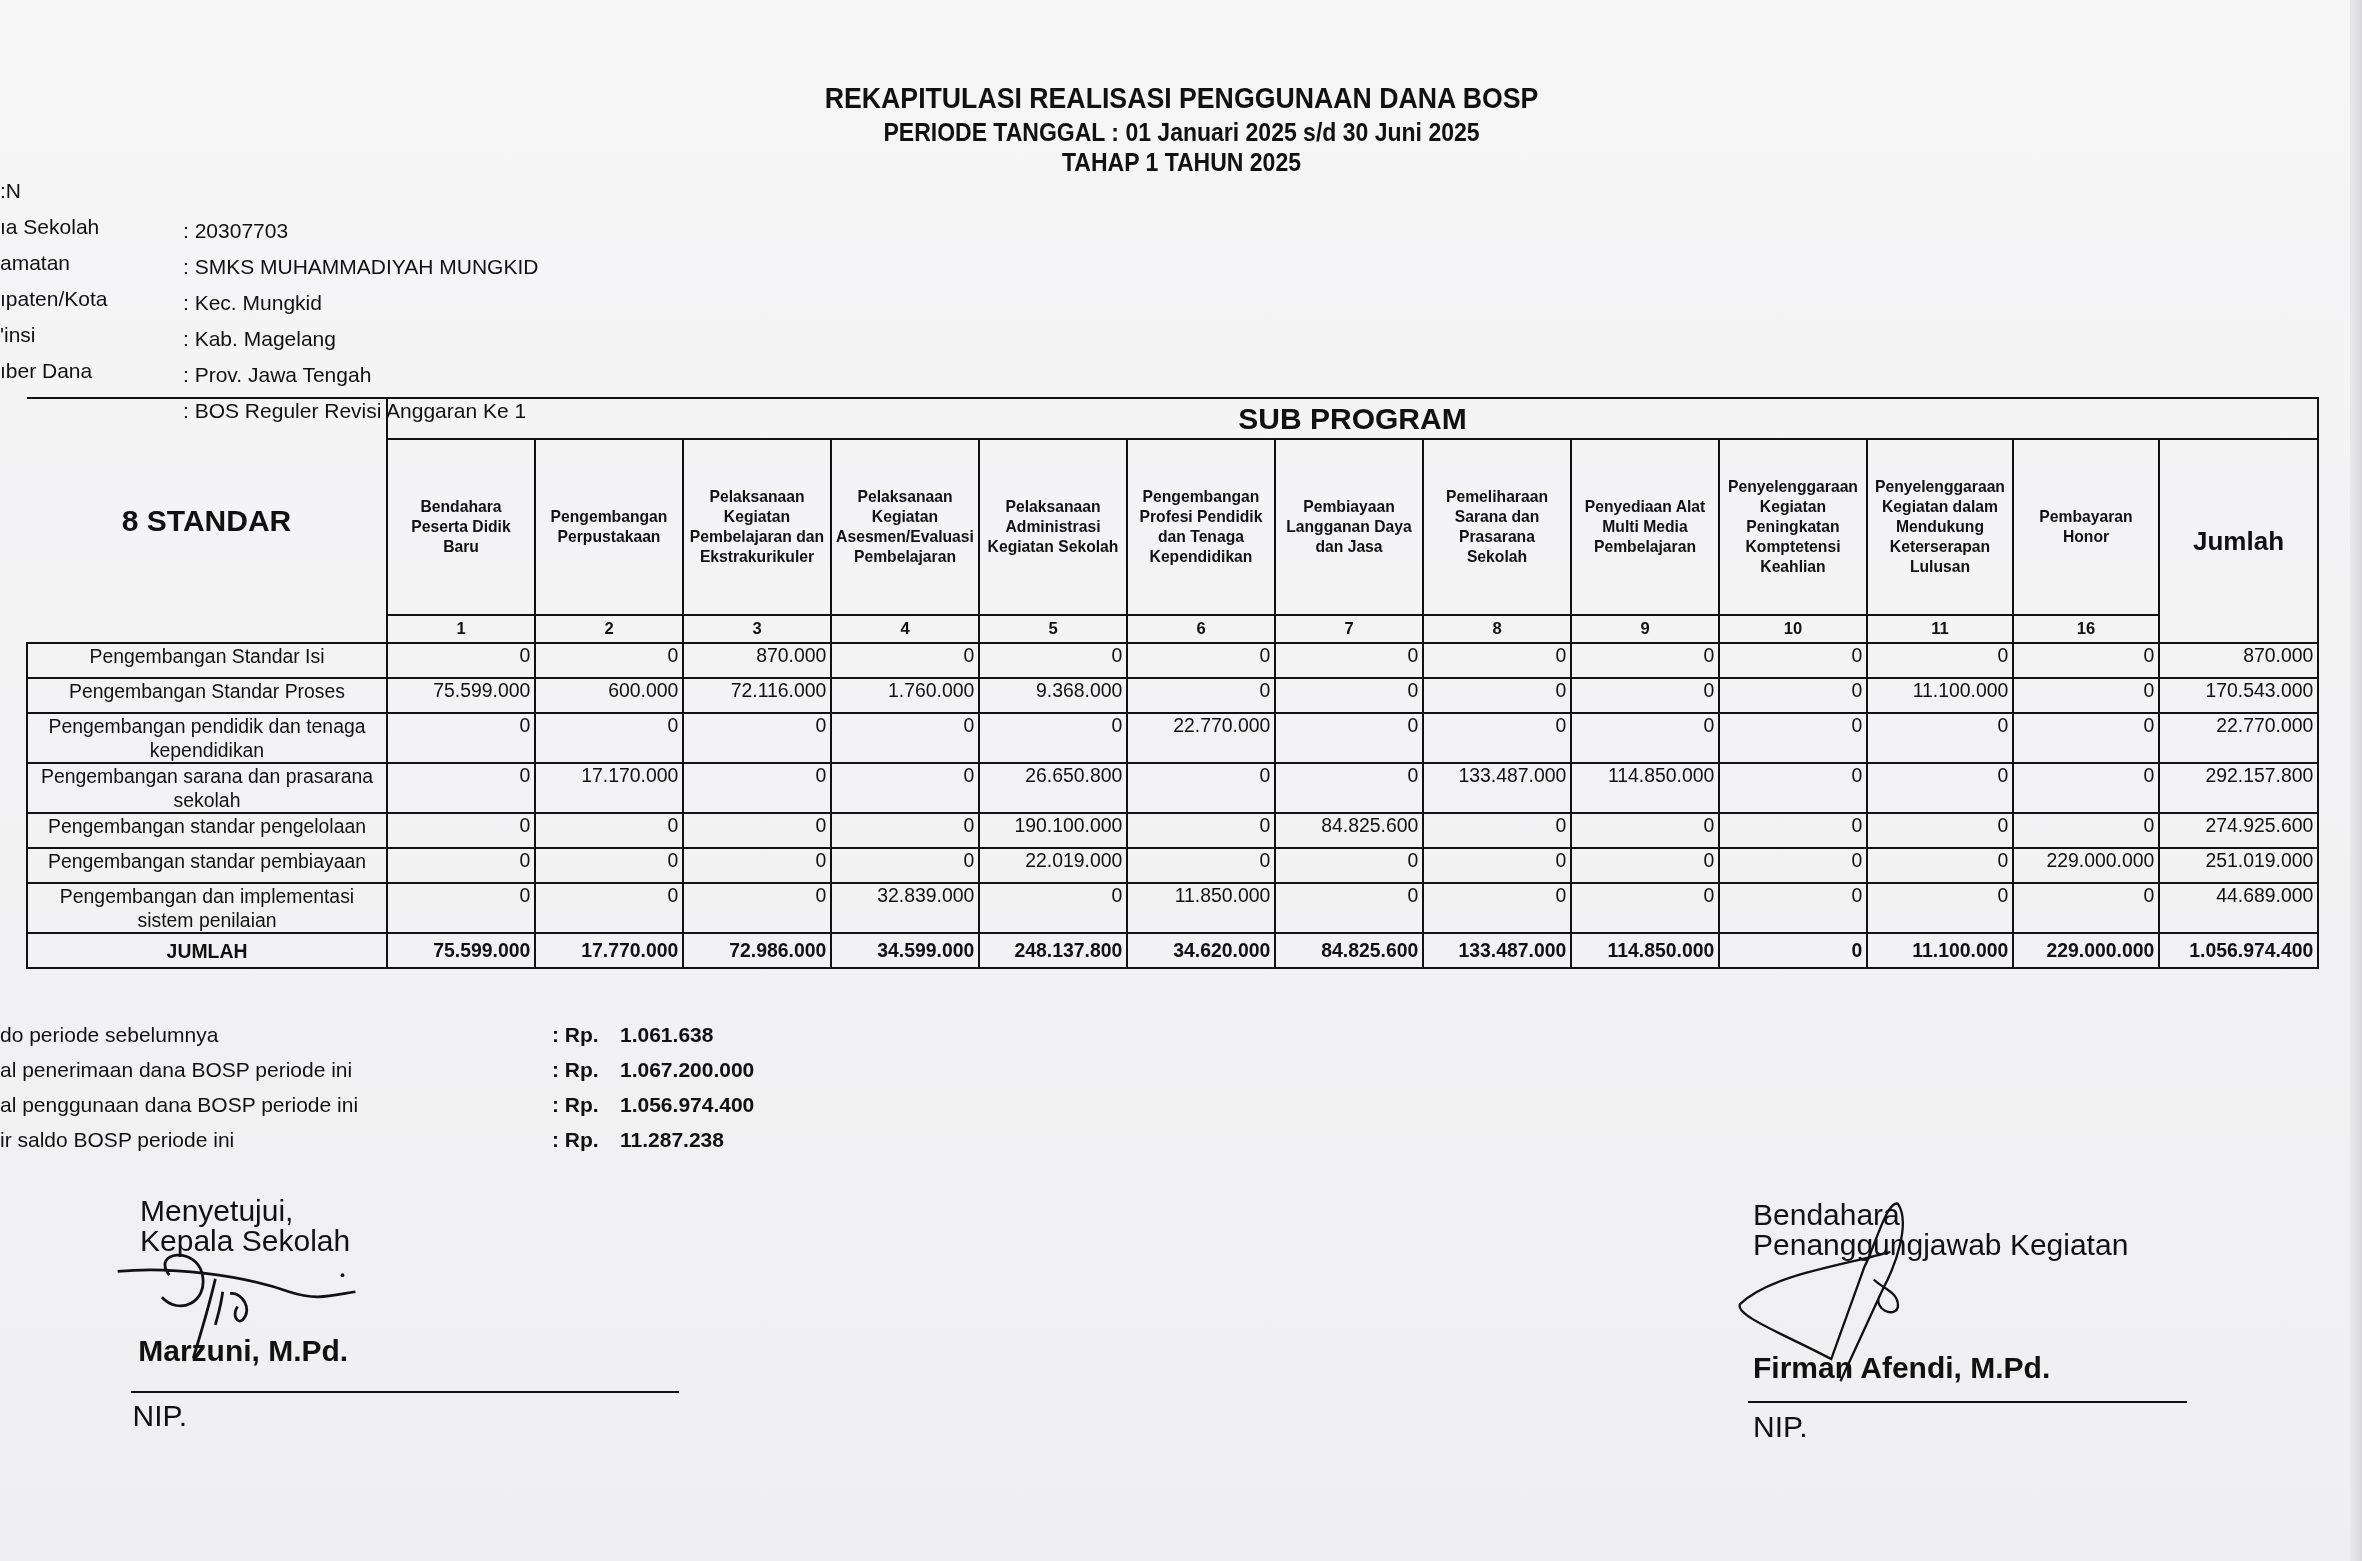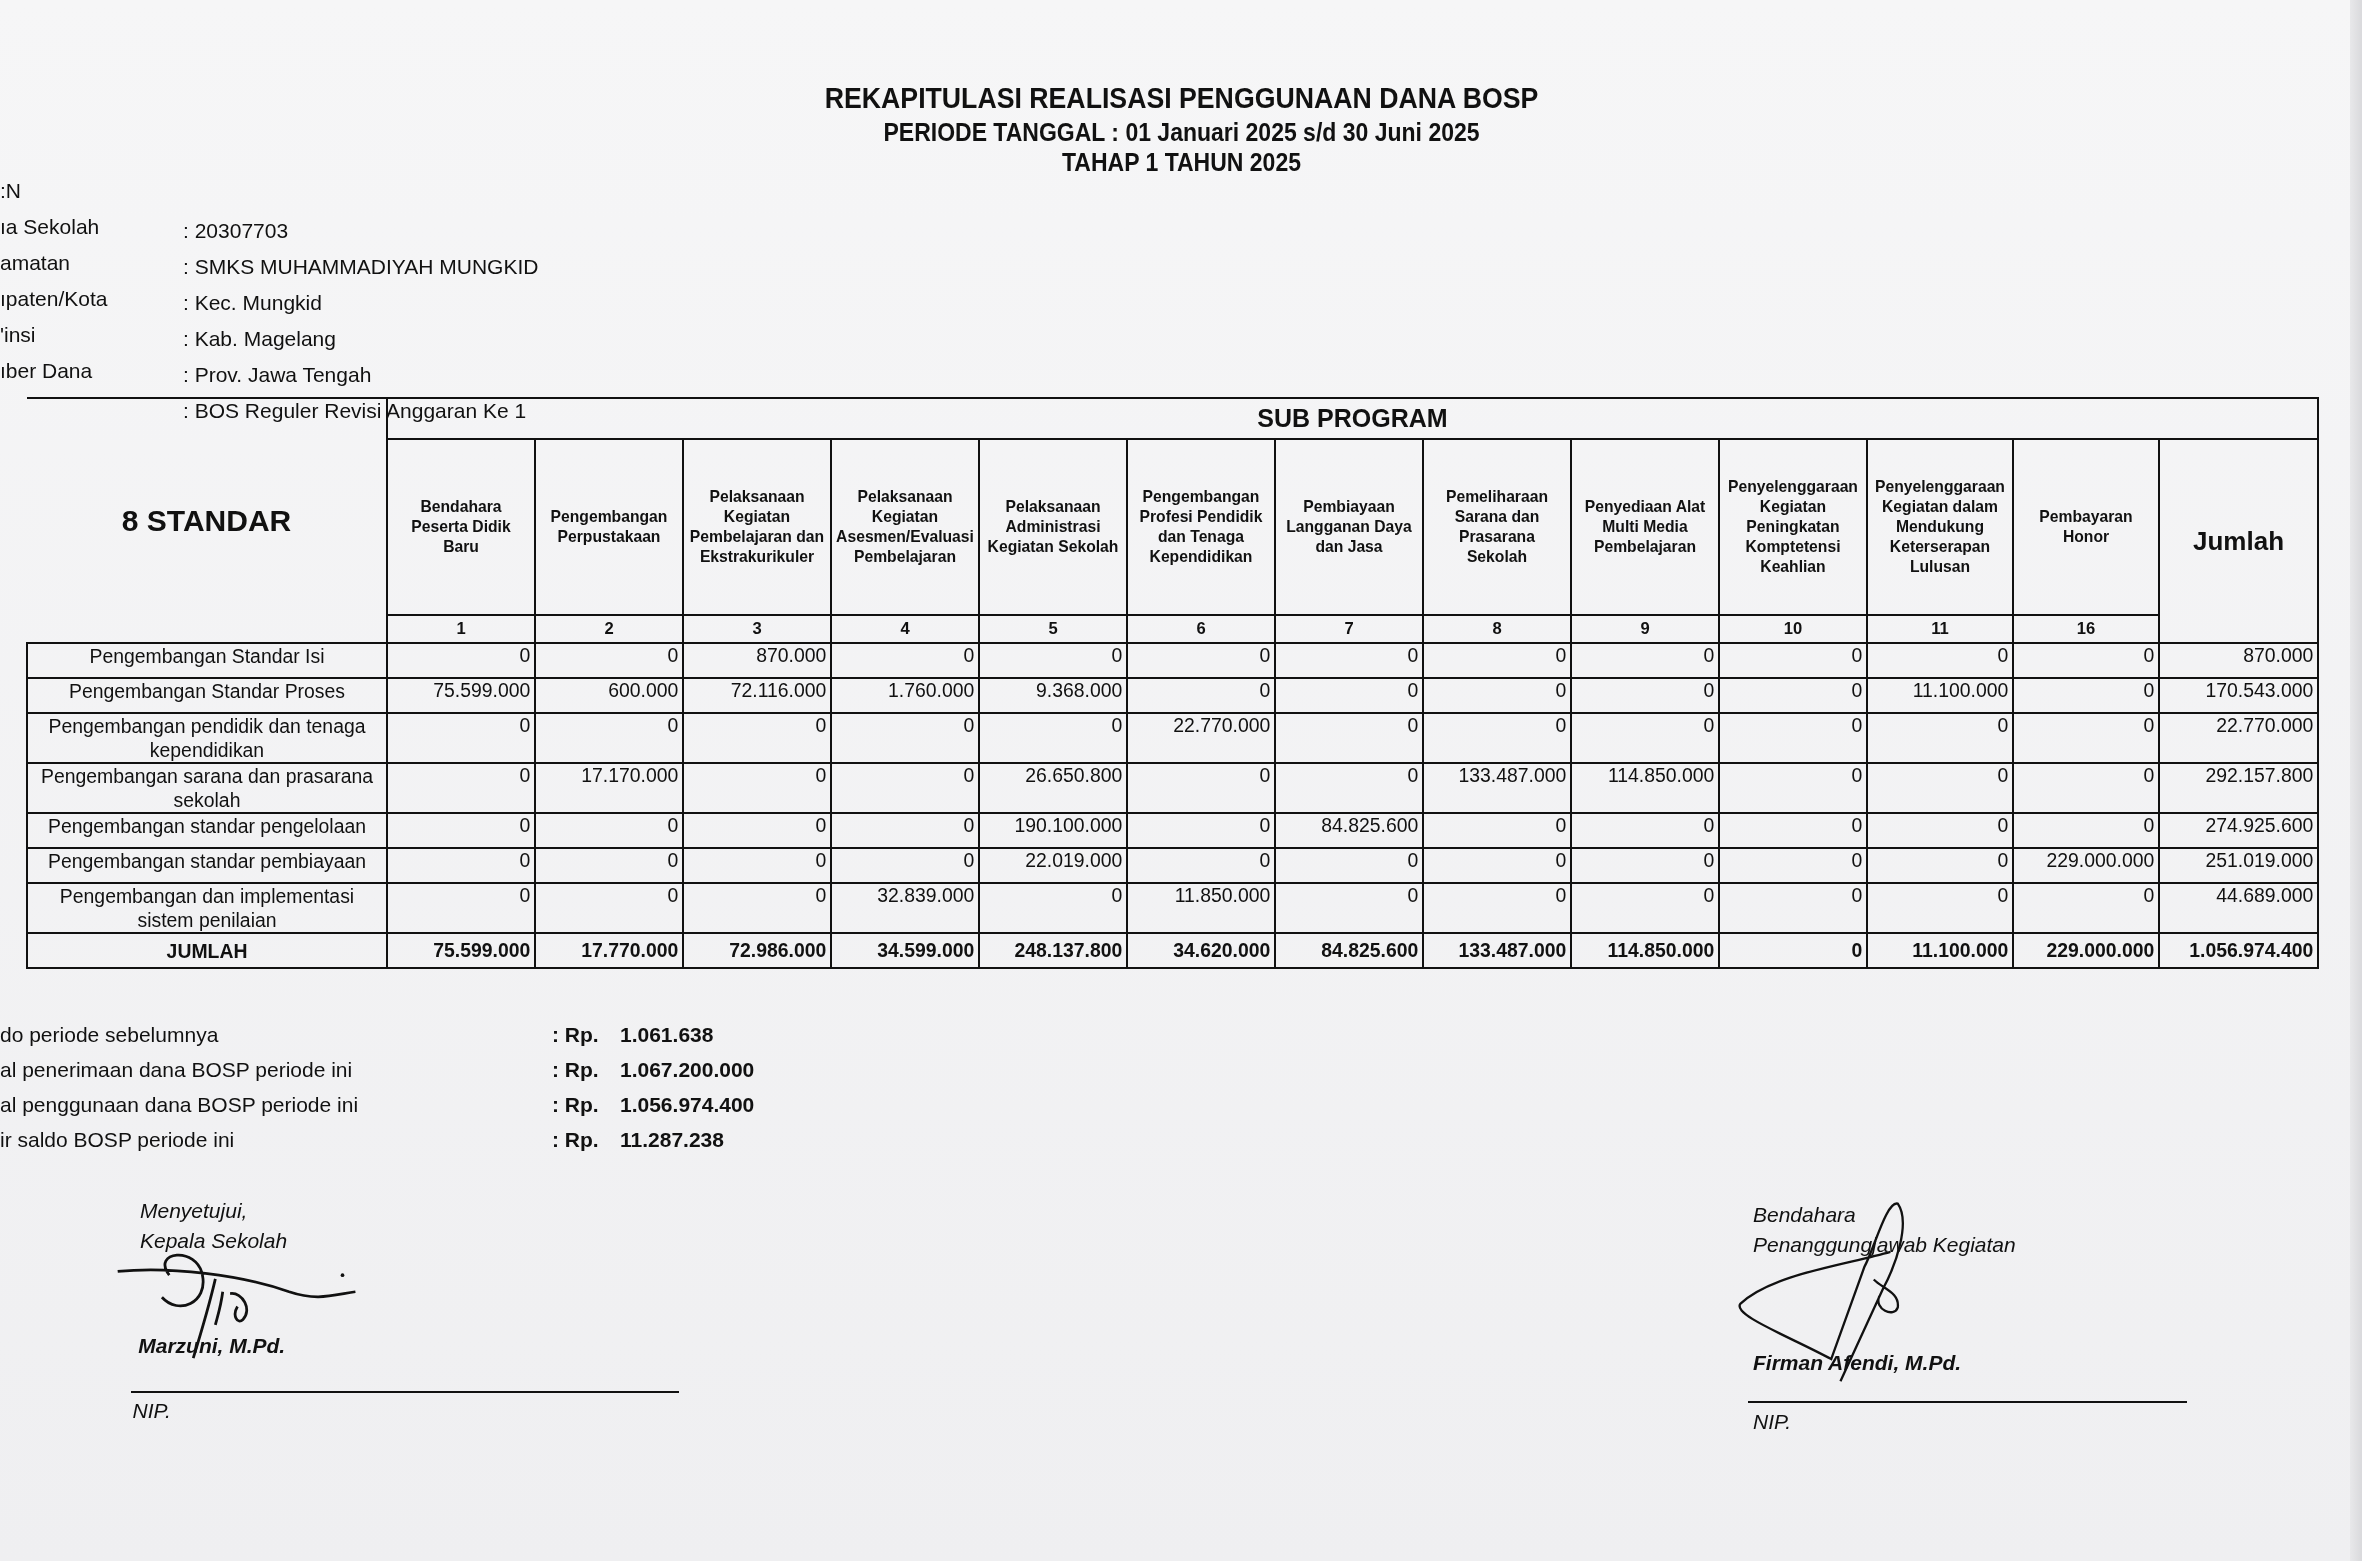--- a/index.html
+++ b/index.html
@@ -23,39 +23,39 @@
   .info-row { position: relative; height: 36px; }
   .info-label { position: absolute; left: 0; top: 0; white-space: nowrap; }
   .info-value { position: absolute; left: 183px; top: 0; white-space: nowrap; margin-top: 40px; }
 
   table.rekap {
     position: absolute; left: 26px; top: 397px;
     border-collapse: collapse; table-layout: fixed;
     font-size: 18.5px;
   }
   table.rekap td, table.rekap th { border: 2.3px solid #111; padding: 0 3.7px; }
-  .hdr-sub { height: 39px; font-size: 25px; font-weight: bold; text-align: center; }
+  .hdr-sub { height: 39px; font-size: 30px; font-weight: bold; text-align: center; }
   .hdr-std { font-size: 30px; font-weight: bold; text-align: center; }
   .hdr-col { height: 174px; font-size: 15.7px; font-weight: bold; text-align: center; line-height: 20px; vertical-align: middle; }
   .hdr-num { height: 26px; font-size: 16.6px; font-weight: bold; text-align: center; }
   .hdr-jml { font-size: 26px; font-weight: bold; text-align: center; }
   td.lbl { text-align: center; vertical-align: top; font-size: 19.4px; line-height: 24px; padding-top: 1.8px; }
   td.num { text-align: right; vertical-align: top; font-size: 19.4px; padding-top: 2.8px; }
   tr.r1 td { height: 33px; }
   tr.r2 td { height: 48px; }
   tr.tot td { height: 33px; font-weight: bold; vertical-align: middle; padding-top: 0; }
   tr.tot td.lbl { text-align: center; vertical-align: middle; }
 
   .summary { position: absolute; left: 0; top: 1023px; font-size: 21px; }
   .sum-row { position: relative; height: 35px; }
   .sum-label { position: absolute; left: 0; white-space: nowrap; }
   .sum-rp { position: absolute; left: 552px; font-weight: bold; white-space: nowrap; }
   .sum-val { position: absolute; left: 620px; font-weight: bold; white-space: nowrap; }
 
-  .sign { position: absolute; font-size: 21px; font-style: italic; }
+  .sign { position: absolute; font-size: 30px; }
   .sign .line1, .sign .line2 { line-height: 29.5px; }
   .sign .name { font-weight: bold; position: absolute; white-space: nowrap; }
   .sign .rule { position: absolute; height: 1.8px; background: #111; }
   .sign .nip { position: absolute; }
   .sig-svg { position: absolute; }
 </style>
 </head>
 <body>
 
 <div class="page">

